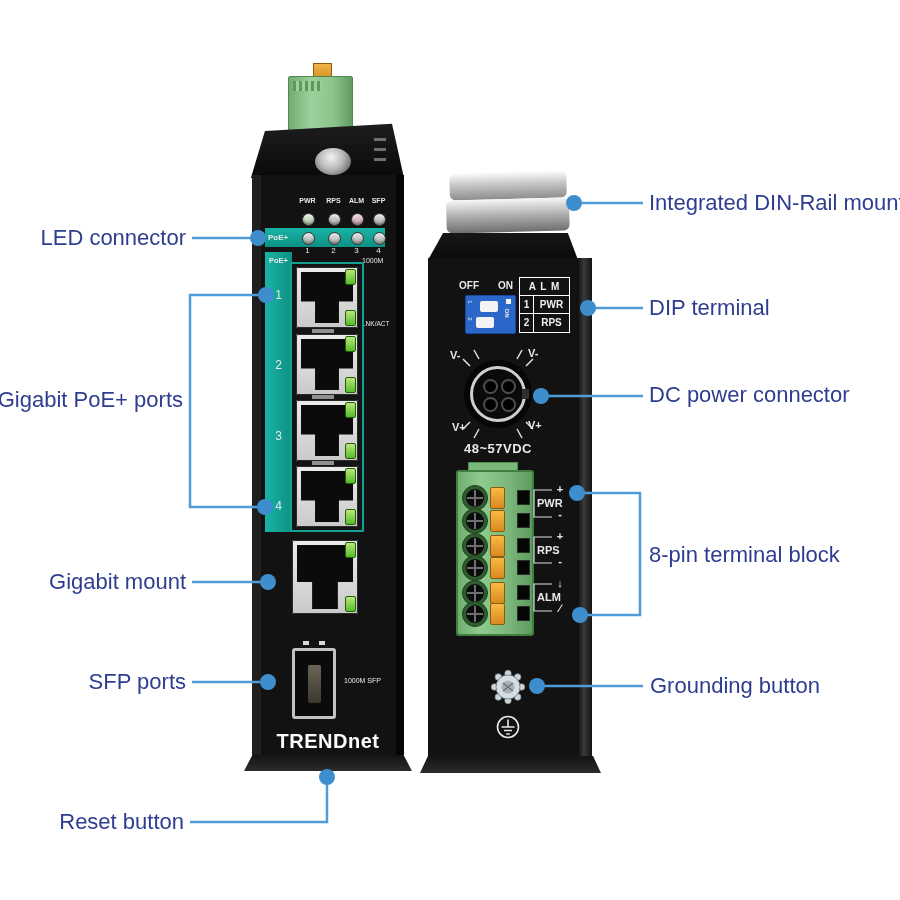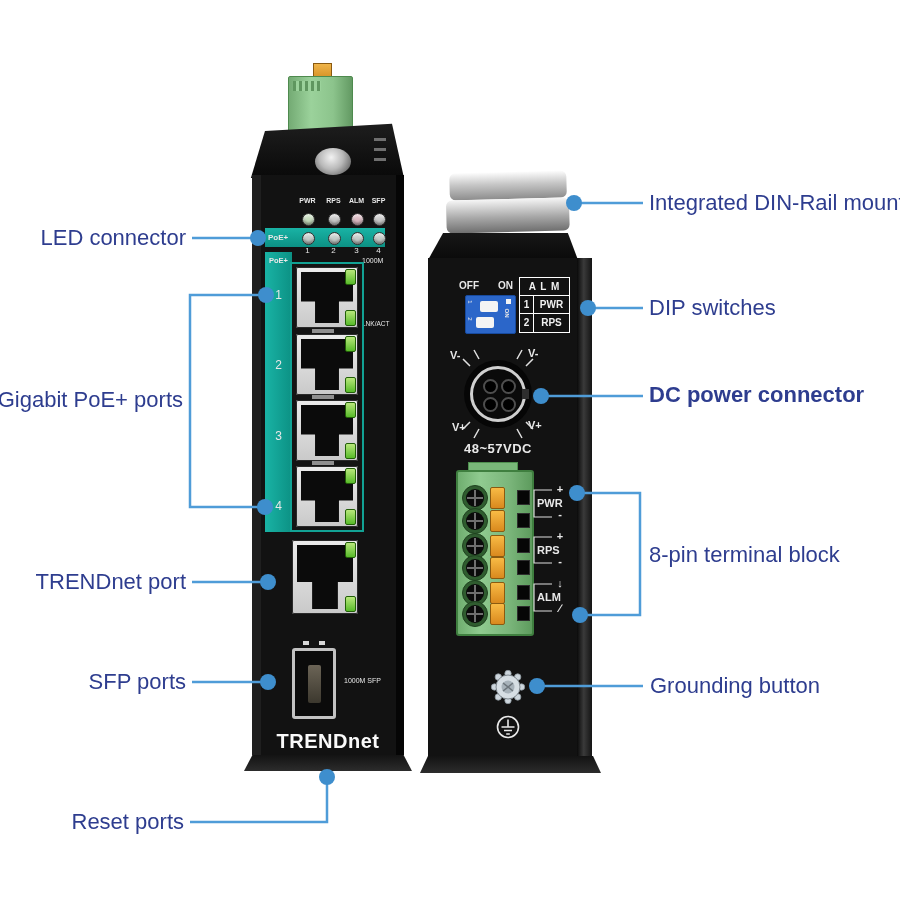--- a/index.html
+++ b/index.html
@@ -301,22 +301,22 @@
         <circle cx="588" cy="308" r="8"></circle>
         <circle cx="541" cy="396" r="8"></circle>
       <circle cx="577" cy="493" r="8"></circle>
         <circle cx="580" cy="615" r="8"></circle>
         <circle cx="537" cy="686" r="8"></circle>
     </g>
   </svg>
 
   <div class="callout-label" style="right:714px;top:225px;">LED connector</div>
   <div class="callout-label" style="right:717px;top:387px;">Gigabit PoE+ ports</div>
-  <div class="callout-label" style="right:714px;top:569px;">TRENDnet port</div>
+  <div class="callout-label" style="right:714px;top:569px;">Gigabit mount</div>
   <div class="callout-label" style="right:714px;top:669px;">SFP ports</div>
-  <div class="callout-label" style="right:716px;top:809px;">Reset ports</div>
+  <div class="callout-label" style="right:716px;top:809px;">Reset button</div>
   <div class="callout-label" style="left:649px;top:190px;">Integrated DIN-Rail mount</div>
-  <div class="callout-label" style="left:649px;top:295px;">DIP switches</div>
-  <div class="callout-label" style="left:649px;top:382px;font-weight:bold;">DC power connector</div>
+  <div class="callout-label" style="left:649px;top:295px;">DIP terminal</div>
+  <div class="callout-label" style="left:649px;top:382px;">DC power connector</div>
   <div class="callout-label" style="left:649px;top:542px;">8-pin terminal block</div>
   <div class="callout-label" style="left:650px;top:673px;">Grounding button</div>
 
 </div>
 
 </body></html>

